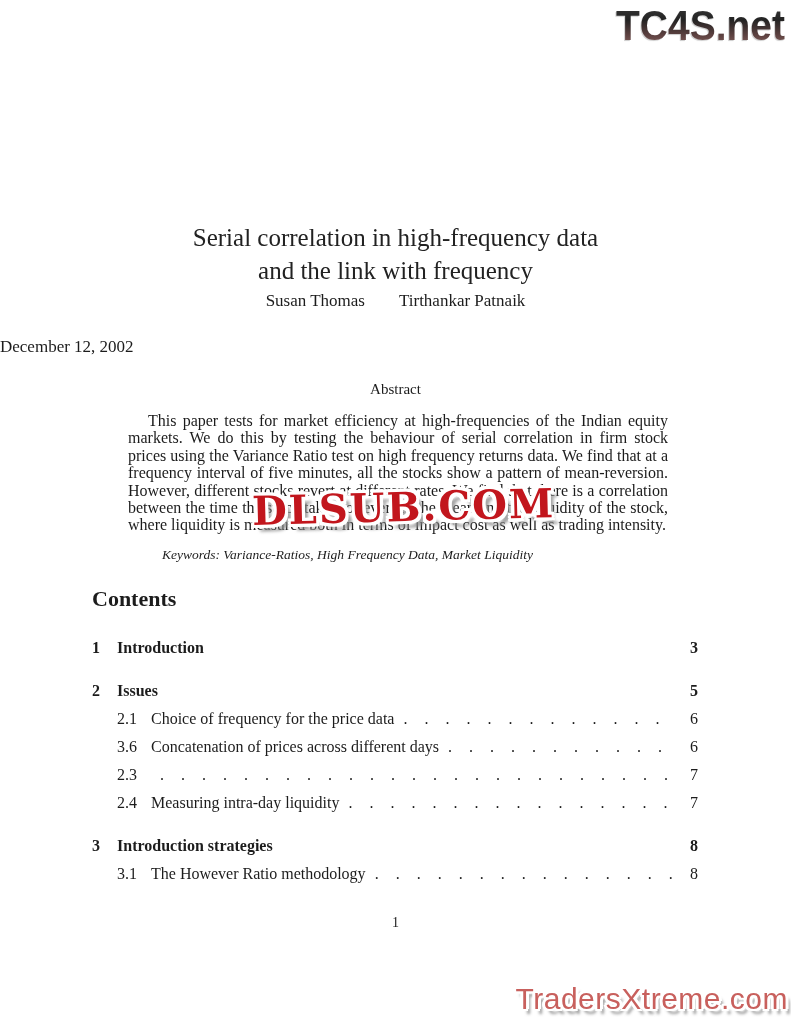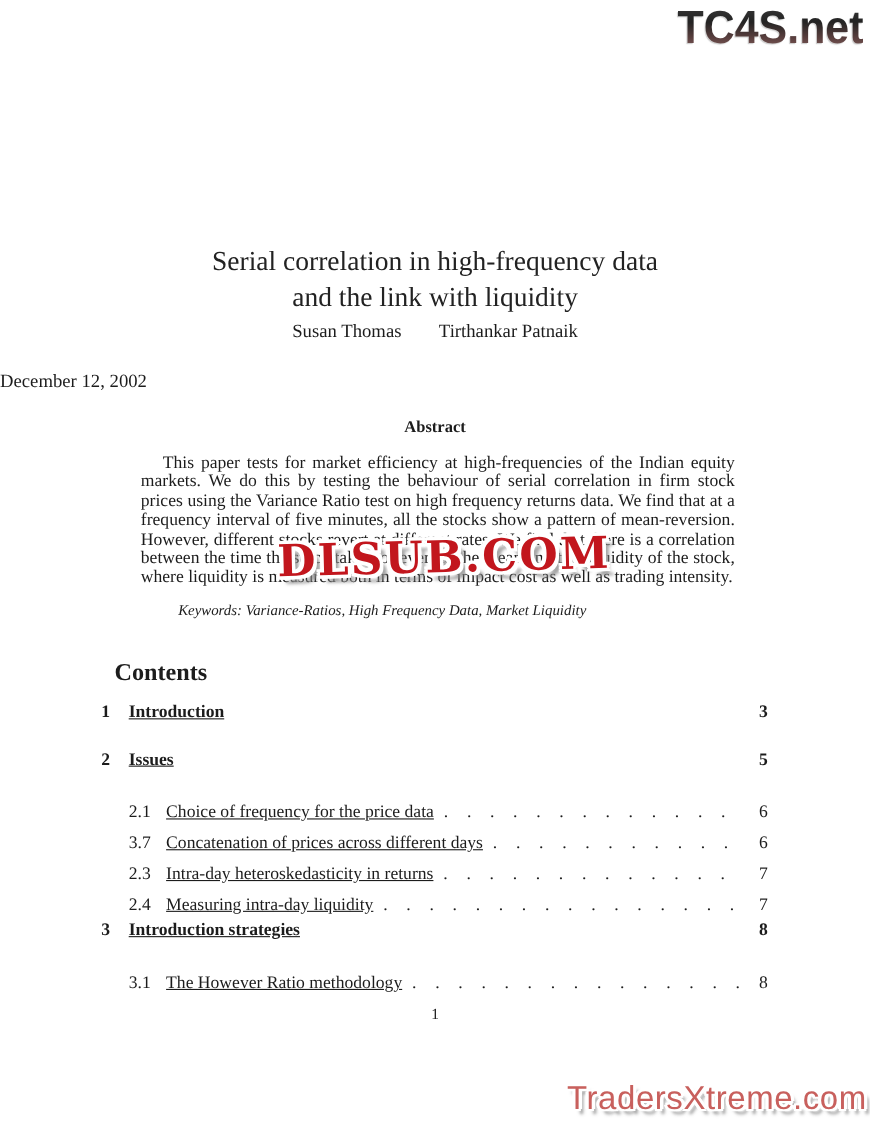--- a/index.html
+++ b/index.html
@@ -61,21 +61,21 @@
     font-size: 17px;
   }
 
   
   .abstract-heading {
     position: absolute;
     top: 381px;
     left: 0;
     width: 100%;
     text-align: center;
-    font-weight: bold;
+    font-weight: normal;
     font-size: 15px;
   }
   .abstract-body {
     position: absolute;
     top: 412px;
     left: 128px;
     width: 540px;
     margin: 0;
     font-size: 16px;
     line-height: 17.4px;
@@ -89,21 +89,21 @@
     margin: 11px;
     font-size: 13.5px;
     font-style: italic;
   }
 
   
   .contents-heading {
     position: absolute;
     top: 586px;
     left: 92px;
-    margin: 12px;
+    margin: 0;
     font-size: 22px;
     font-weight: bold;
   }
   .toc {
     position: absolute;
     top: 639px;
     left: 92px;
     width: 606px;
     font-size: 16px;
   }
@@ -111,22 +111,22 @@
     display: flex;
     align-items: baseline;
     height: 17px;
     line-height: 17px;
     margin-top: 11px;
   }
   .toc-row.level1 { font-weight: bold; margin-top: 26px; }
   .toc-row:first-child { margin-top: 0; }
   .toc-row.level1 .toc-num { flex: 0 0 25px; }
   .toc-row.level2 { padding-left: 25px; }
-  .toc-row.level2 .toc-num { flex: 0 0 34px; margin-top: 20px; }
-  .toc-label { white-space: nowrap; text-decoration: underline; }
+  .toc-row.level2 .toc-num { flex: 0 0 34px; }
+  .toc-label { white-space: nowrap; }
   .toc-dots {
     flex: 1;
     overflow: hidden;
     white-space: nowrap;
     letter-spacing: 6.5px;
     margin: 0 10px 0 9px;
     color: #1c1c1c;
   }
   .toc-page { text-align: right; min-width: 12px; }
 
@@ -178,21 +178,21 @@
 <body>
 
 <div class="page">
 
   <div class="logo-top">
     <span>TC4S.net</span>
   </div>
 
   <div class="title">
     <div>Serial correlation in high-frequency data</div>
-    <div>and the link with liquidity</div>
+    <div>and the link with frequency</div>
   </div>
 
   <div class="authors">
     <span>Susan Thomas</span>
     <span>Tirthankar Patnaik</span>
   </div>
 
   <div class="date">December 12, 2002</div>
 
   <div class="abstract-heading">Abstract</div>
@@ -220,29 +220,28 @@
     </div>
 
     <div class="toc-row level2">
       <span class="toc-num">2.1</span>
       <span class="toc-label">Choice of frequency for the price data</span>
       <span class="toc-dots">. . . . . . . . . . . . . . . . . . . . . . . . . . . . . . . . . . . . . . . . . . . . . . . . . . . . . . . . . . . .</span>
       <span class="toc-page">6</span>
     </div>
 
     <div class="toc-row level2">
-      <span class="toc-num">3.7</span>
+      <span class="toc-num">3.6</span>
       <span class="toc-label">Concatenation of prices across different days</span>
       <span class="toc-dots">. . . . . . . . . . . . . . . . . . . . . . . . . . . . . . . . . . . . . . . . . . . . . . . . . . . . . . . . . . . .</span>
       <span class="toc-page">6</span>
     </div>
 
     <div class="toc-row level2">
       <span class="toc-num">2.3</span>
-      <span class="toc-label">Intra-day heteroskedasticity in returns</span>
       <span class="toc-dots">. . . . . . . . . . . . . . . . . . . . . . . . . . . . . . . . . . . . . . . . . . . . . . . . . . . . . . . . . . . .</span>
       <span class="toc-page">7</span>
     </div>
 
     <div class="toc-row level2">
       <span class="toc-num">2.4</span>
       <span class="toc-label">Measuring intra-day liquidity</span>
       <span class="toc-dots">. . . . . . . . . . . . . . . . . . . . . . . . . . . . . . . . . . . . . . . . . . . . . . . . . . . . . . . . . . . .</span>
       <span class="toc-page">7</span>
     </div>

